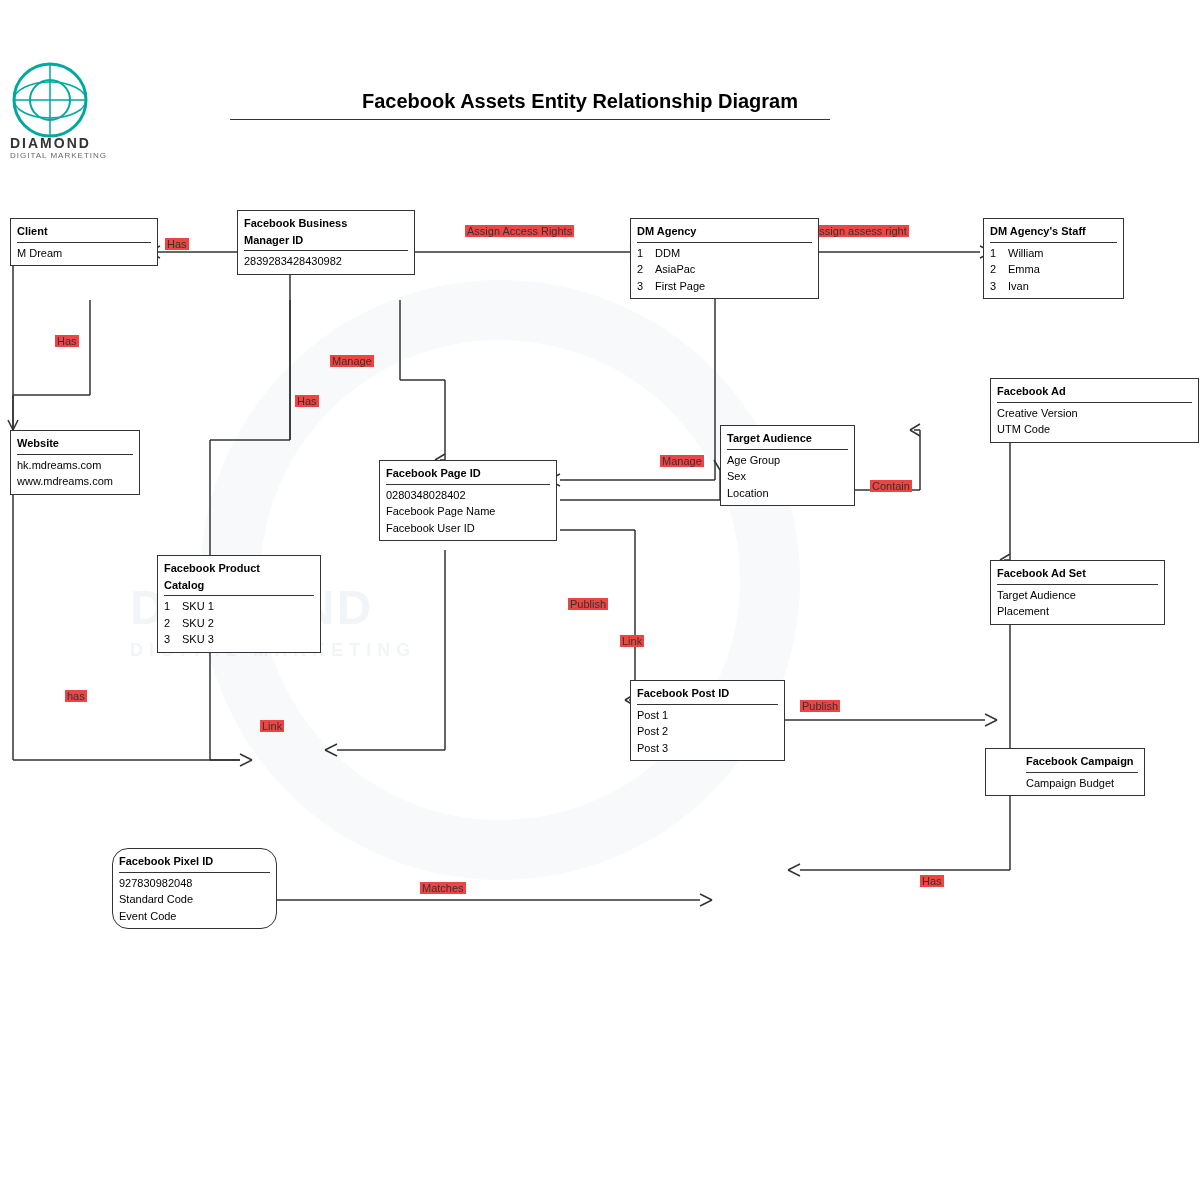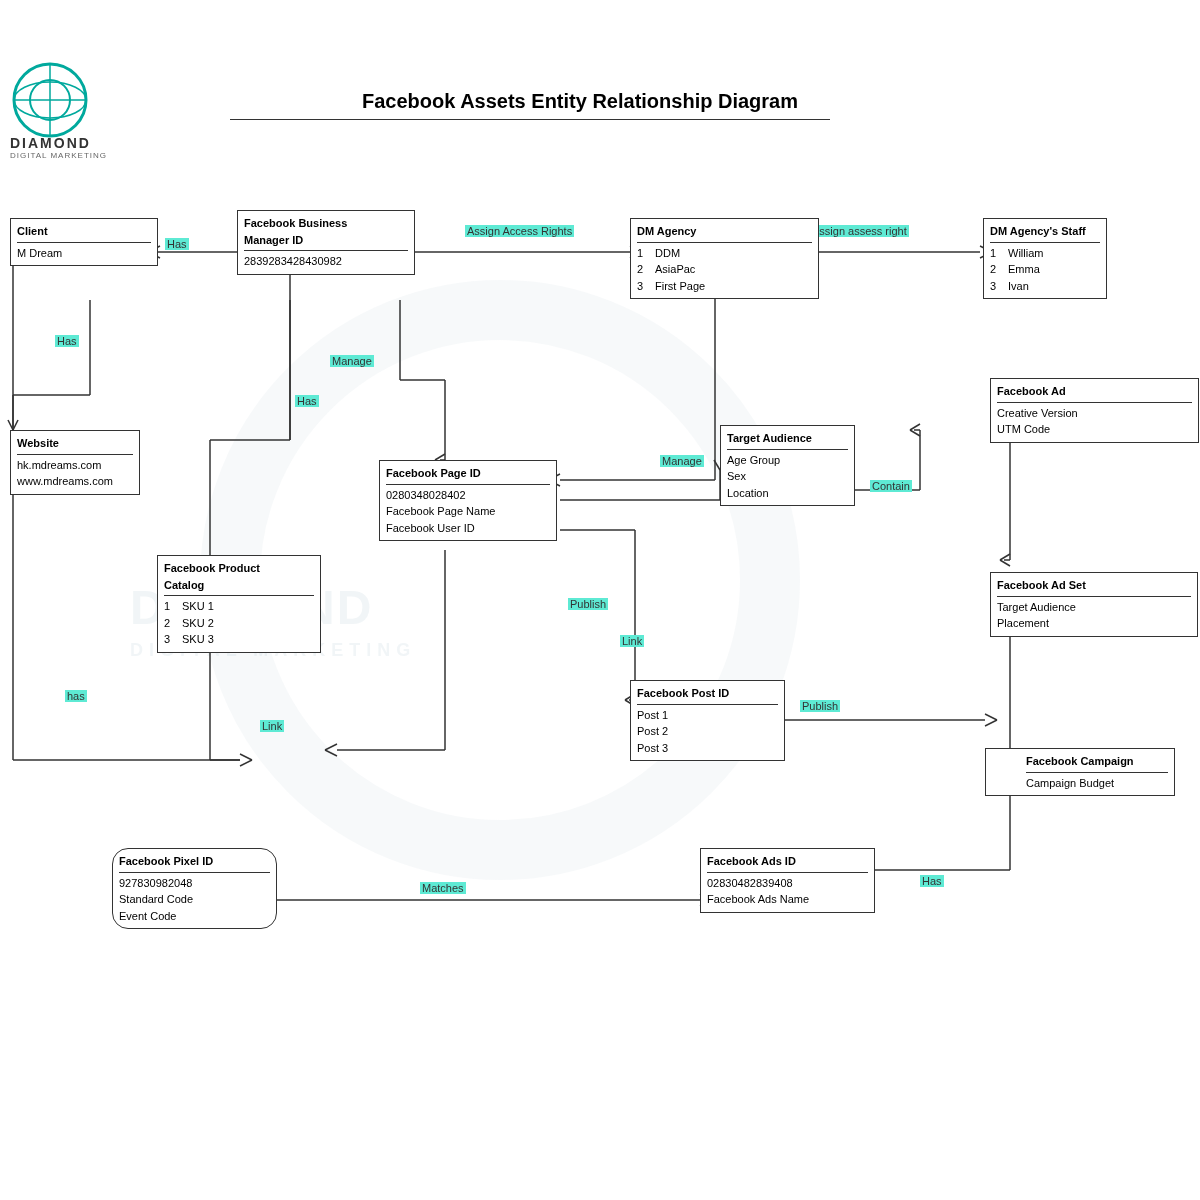--- a/index.html
+++ b/index.html
@@ -41,21 +41,21 @@
     }
     .er-box hr {
       border: none;
       border-top: 1px solid #333;
       margin: 2px 0;
     }
     .relation-label {
       position: absolute;
       font-size: 11px;
       color: #333;
-      background: #5eead4;
+      background: #ef4444;
       padding: 0 2px;
     }
     svg.lines {
       position: absolute;
       top: 0; left: 0;
       width: 1200px;
       height: 1200px;
       pointer-events: none;
     }
     svg.lines line, svg.lines polyline, svg.lines path {
@@ -314,21 +314,21 @@
     <div class="box-item">
         <span class="num">2</span>
         <span>AsiaPac</span>
       </div>
     <div class="box-item">
         <span class="num">3</span>
         <span>First Page</span>
       </div>
   </div>
 
-  <div class="er-box" style="left:983px;top:218px;width:124px;">
+  <div class="er-box" style="left:983px;top:218px;width:141px;">
     <div class="box-title">DM Agency's Staff</div>
     <hr>
     <div class="box-item">
         <span class="num">1</span>
         <span>William</span>
       </div>
     <div class="box-item">
         <span class="num">2</span>
         <span>Emma</span>
       </div>
@@ -354,50 +354,44 @@
     <div>Location</div>
   </div>
 
   <div class="er-box" style="left:990px;top:378px;width:209px;">
     <div class="box-title">Facebook Ad</div>
     <hr>
     <div>Creative Version</div>
     <div>UTM Code</div>
   </div>
 
-  <div class="er-box" style="left:990px;top:572px;width:208px;">
+  <div class="er-box" style="left:990px;top:560px;width:175px;">
     <div class="box-title">Facebook Ad Set</div>
     <hr>
     <div>Target Audience</div>
     <div>Placement</div>
   </div>
 
   <div class="er-box" style="left:630px;top:680px;width:155px;">
     <div class="box-title">Facebook Post ID</div>
     <hr>
     <div>Post 1</div>
     <div>Post 2</div>
     <div>Post 3</div>
   </div>
 
-  <div class="er-box" style="left:985px;top:748px;width:190px;padding-left:40px;">
+  <div class="er-box" style="left:985px;top:748px;width:160px;padding-left:40px;">
     <div class="box-title">Facebook Campaign</div>
     <hr>
     <div>Campaign Budget</div>
   </div>
 
 
   <div class="er-box" style="left:112px;top:848px;width:165px;border-radius:16px;">
     <div class="box-title">Facebook Pixel ID</div>
     <hr>
     <div>927830982048</div>
     <div>Standard Code</div>
     <div>Event Code</div>
   </div>
 
-  <div class="er-box" style="left:700px;top:848px;width:175px;">
-    <div class="box-title">Facebook Ads ID</div>
-    <hr>
-    <div>02830482839408</div>
-    <div>Facebook Ads Name</div>
-  </div>
 
 </div>
 
 </body></html>

